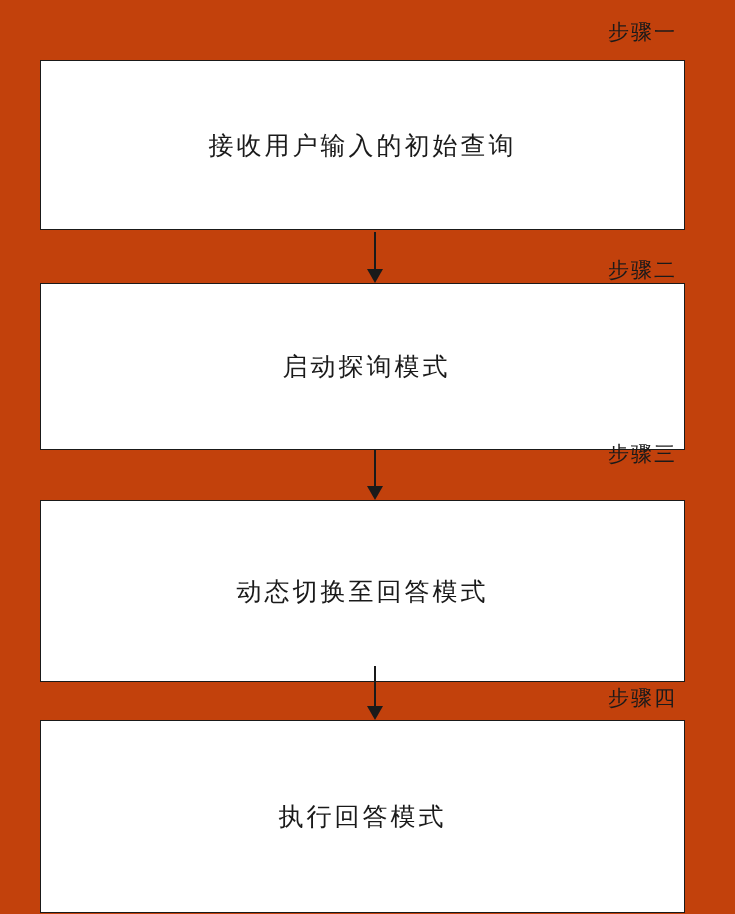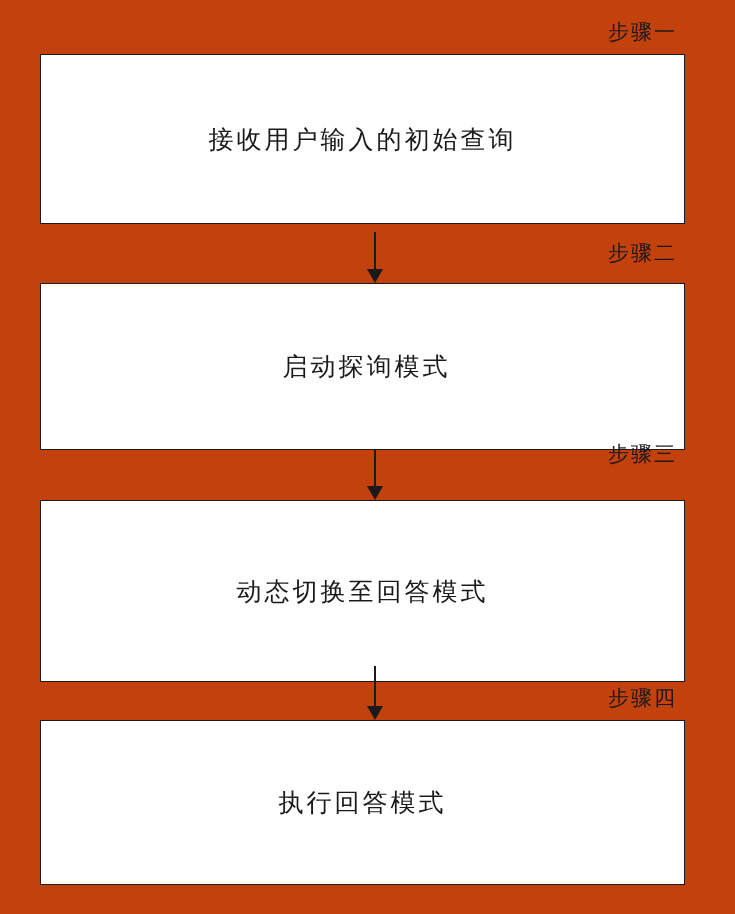--- a/index.html
+++ b/index.html
@@ -65,44 +65,44 @@
     border-right: 8px solid transparent;
     border-top: 14px solid #1a1a1a;
   }
 </style>
 </head>
 <body>
 
 <div class="canvas">
 
   <div class="step-label" style="top: 22px;">步骤一</div>
-  <div class="flow-box" style="top: 54px; height: 170px;">
+  <div class="flow-box" style="top: 60px; height: 170px;">
     <span class="box-text">接收用户输入的初始查询</span>
   </div>
   <div class="arrow" style="top: 232px; height: 51px;">
     <div class="arrow-line"></div>
     <div class="arrow-head"></div>
   </div>
 
-  <div class="step-label" style="top: 243px;">步骤二</div>
+  <div class="step-label" style="top: 260px;">步骤二</div>
   <div class="flow-box" style="top: 283px; height: 167px; padding-left: 8px;">
     <span class="box-text">启动探询模式</span>
   </div>
   <div class="arrow" style="top: 450px; height: 50px;">
     <div class="arrow-line"></div>
     <div class="arrow-head"></div>
   </div>
 
   <div class="step-label" style="top: 444px;">步骤三</div>
   <div class="flow-box" style="top: 500px; height: 182px;">
     <span class="box-text">动态切换至回答模式</span>
   </div>
   <div class="arrow" style="top: 666px; height: 54px;">
     <div class="arrow-line"></div>
     <div class="arrow-head"></div>
   </div>
 
   <div class="step-label" style="top: 688px;">步骤四</div>
-  <div class="flow-box" style="top: 720px; height: 165px;">
+  <div class="flow-box" style="top: 720px; height: 193px;">
     <span class="box-text">执行回答模式</span>
   </div>
 
 </div>
 
 </body></html>

